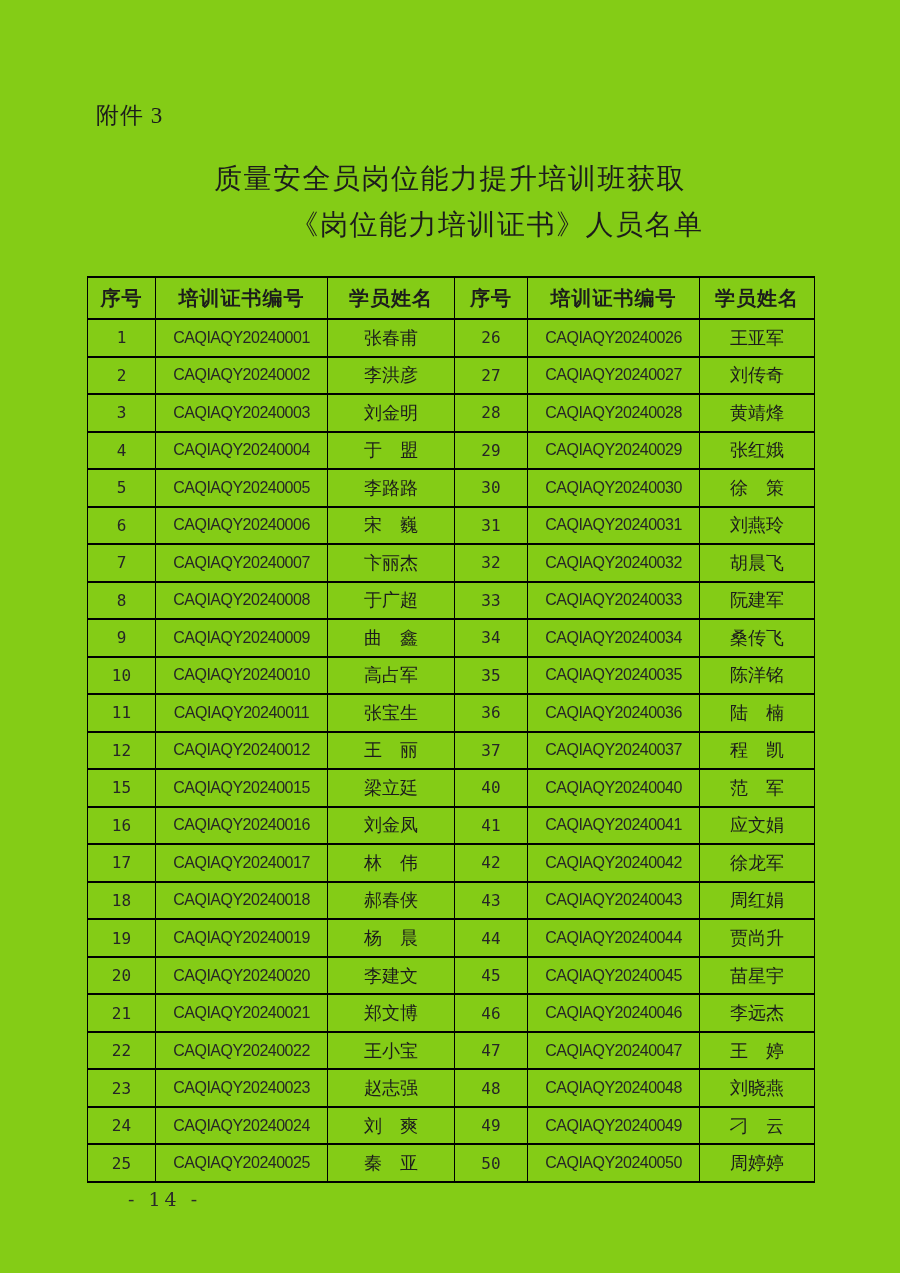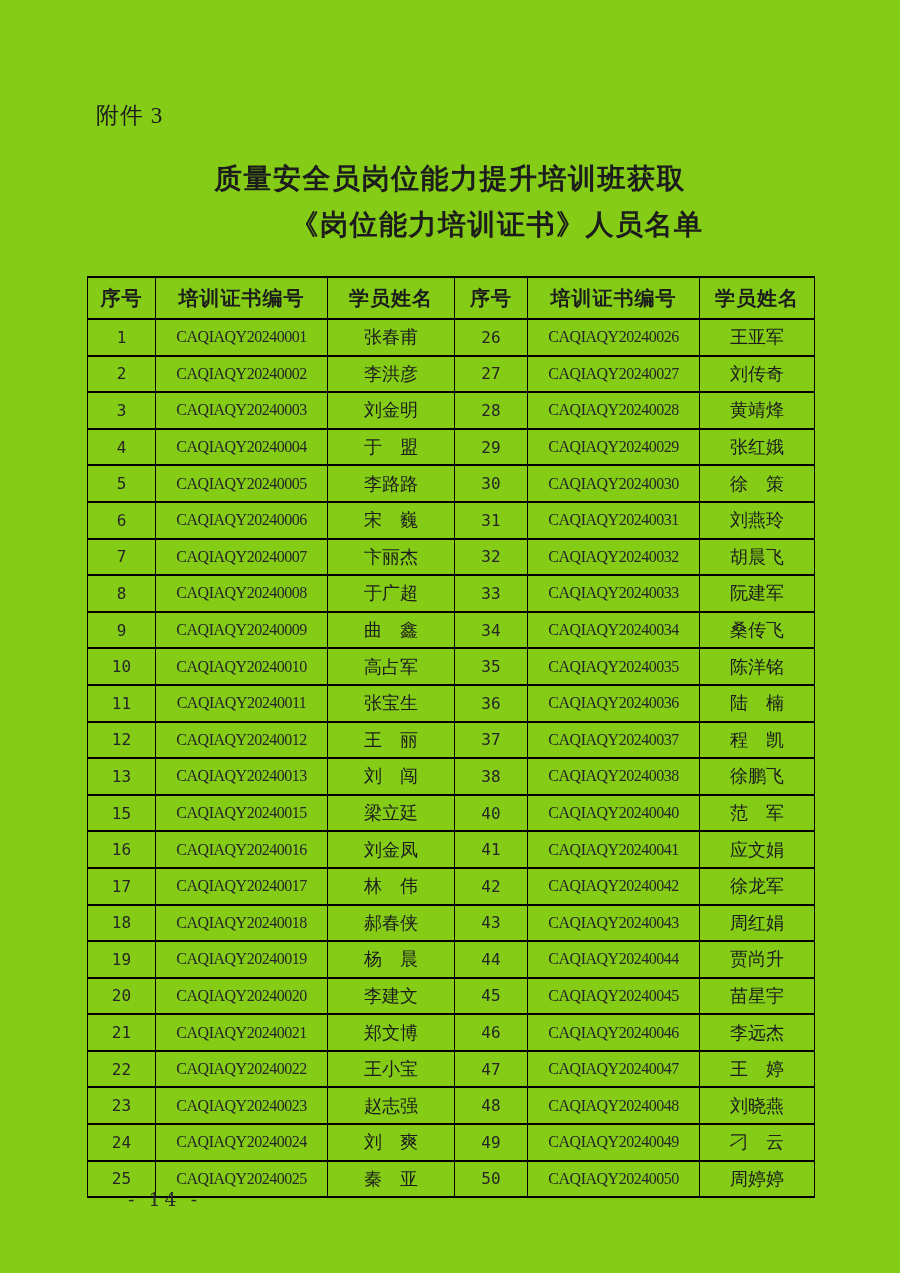--- a/index.html
+++ b/index.html
@@ -18,21 +18,21 @@
     left: 96px;
     top: 100px;
     font-size: 23px;
     letter-spacing: 1px;
   }
   .doc-title {
     position: absolute;
     left: 0;
     width: 900px;
     text-align: center;
-    font-weight: bold;
+    font-weight: normal;
     font-size: 28px;
     letter-spacing: 1.5px;
     white-space: nowrap;
   }
   .doc-title.line1 { top: 160px; }
   .doc-title.line2 { top: 206px; margin-left: 47px; }
 
   table.roster {
     position: absolute;
     left: 87px;
@@ -61,21 +61,21 @@
     font-family: "Liberation Serif", serif;
     letter-spacing: 1px;
   }
   table.roster tbody td { height: 34.6px; }
   td.col-serial {
     font-family: "DejaVu Sans Mono", monospace;
     font-size: 16px;
     color: #262626;
   }
   td.col-cert {
-    font-family: Liberation Serif, serif;
+    font-family: Liberation Sans, sans-serif;
     font-size: 16px;
     letter-spacing: -0.5px;
     color: #262626;
   }
   td.col-name {
     font-size: 18px;
     font-family: Liberation Serif, serif;
   }
   .page-number {
     position: absolute;
@@ -209,28 +209,20 @@
         </tr>
         <tr>
           <td class="col-serial">12</td>
           <td class="col-cert">CAQIAQY20240012</td>
           <td class="col-name">王　丽</td>
           <td class="col-serial">37</td>
           <td class="col-cert">CAQIAQY20240037</td>
           <td class="col-name">程　凯</td>
         </tr>
         <tr>
-          <td class="col-serial">13</td>
-          <td class="col-cert">CAQIAQY20240013</td>
-          <td class="col-name">刘　闯</td>
-          <td class="col-serial">38</td>
-          <td class="col-cert">CAQIAQY20240038</td>
-          <td class="col-name">徐鹏飞</td>
-        </tr>
-        <tr>
           <td class="col-serial">15</td>
           <td class="col-cert">CAQIAQY20240015</td>
           <td class="col-name">梁立廷</td>
           <td class="col-serial">40</td>
           <td class="col-cert">CAQIAQY20240040</td>
           <td class="col-name">范　军</td>
         </tr>
         <tr>
           <td class="col-serial">16</td>
           <td class="col-cert">CAQIAQY20240016</td>

